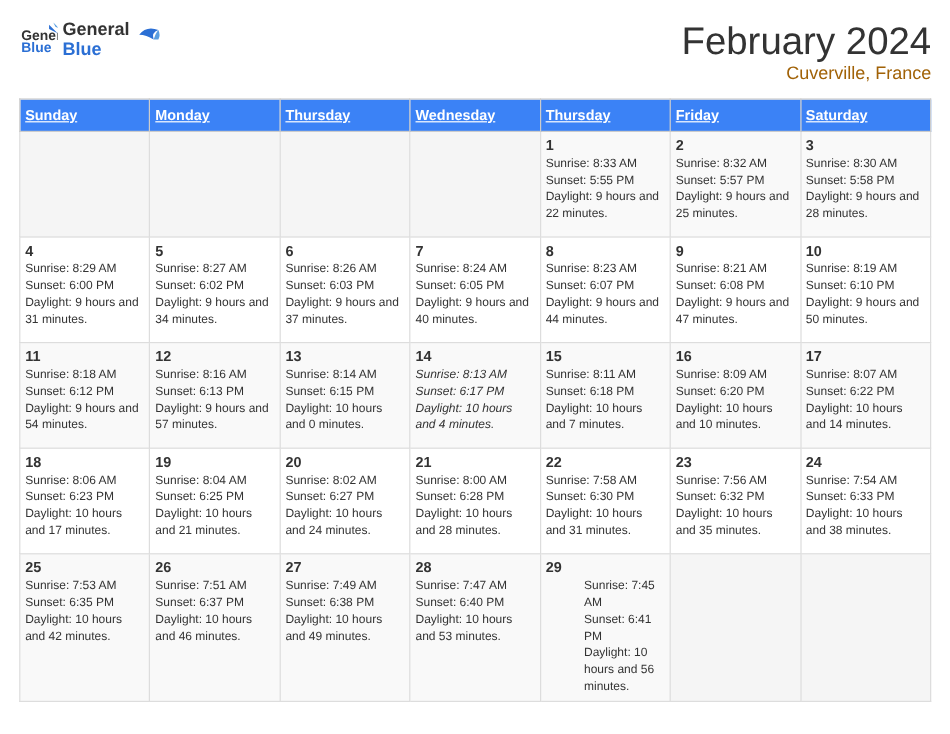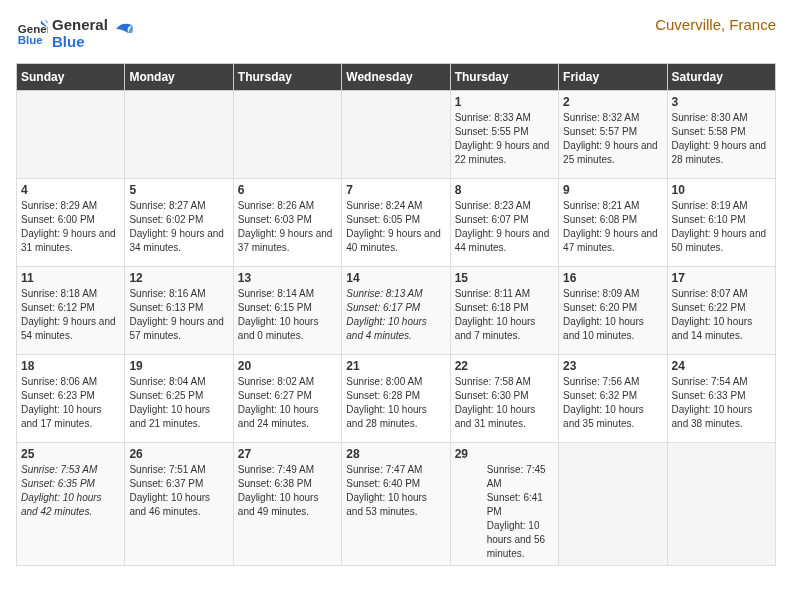--- a/index.html
+++ b/index.html
@@ -36,27 +36,28 @@
     .location {
       font-size: 15px;
       color: #a16207;
     }
     table {
       width: 100%;
       border-collapse: collapse;
       table-layout: fixed;
     }
     thead tr th {
-      background-color: #404040;
+      background-color: #3b82f6;
       color: #fff;
       font-size: 12px;
       font-weight: bold;
       padding: 6px 4px;
       text-align: left;
       border: 1px solid #ccc;
+      text-decoration: underline;
     }
     tbody tr td {
       vertical-align: top;
       border: 1px solid #ddd;
       padding: 4px 4px;
       font-size: 10.5px;
       color: #333;
       min-height: 80px;
       height: 88px;
       background: #fff;
@@ -97,20 +98,21 @@
     <div style="display:flex;flex-direction:column;line-height:1.15;">
       <span style="font-size:15px;font-weight:bold;color:#333;">General</span>
       <span style="font-size:15px;font-weight:bold;color:#2b6fd4;">Blue</span>
     </div>
     <svg width="20" height="20" viewBox="0 0 20 20" style="margin-left:2px;margin-top:-8px;">
       <path d="M2,10 Q8,2 18,6 Q12,8 14,14 Q8,10 2,10Z" fill="#2b6fd4"></path>
       <path d="M14,14 Q16,8 18,6 Q20,10 18,14Z" fill="#5a9ee0"></path>
     </svg>
   </div>
   <div class="title-block">
+    <div class="month-title">February 2024</div>
     <div class="location">Cuverville, France</div>
   </div>
 </div>
 
 <table>
   <thead>
     <tr id="header-row">
     <th>Sunday</th>
         <th>Monday</th>
         <th>Thursday</th>
@@ -273,21 +275,21 @@
         <td>
           <span class="day-num">24</span>
           <div class="day-info" style="white-space: pre-line;">Sunrise: 7:54 AM
 Sunset: 6:33 PM
 Daylight: 10 hours and 38 minutes.</div>
         </td>
       </tr>
       <tr>
         <td>
           <span class="day-num">25</span>
-          <div class="day-info" style="white-space: pre-line; font-style: italic;">Sunrise: 7:53 AM
+          <div class="day-info" style="white-space: pre-line;">Sunrise: 7:53 AM
 Sunset: 6:35 PM
 Daylight: 10 hours and 42 minutes.</div>
         </td>
         <td>
           <span class="day-num">26</span>
           <div class="day-info" style="white-space: pre-line;">Sunrise: 7:51 AM
 Sunset: 6:37 PM
 Daylight: 10 hours and 46 minutes.</div>
         </td>
         <td>

